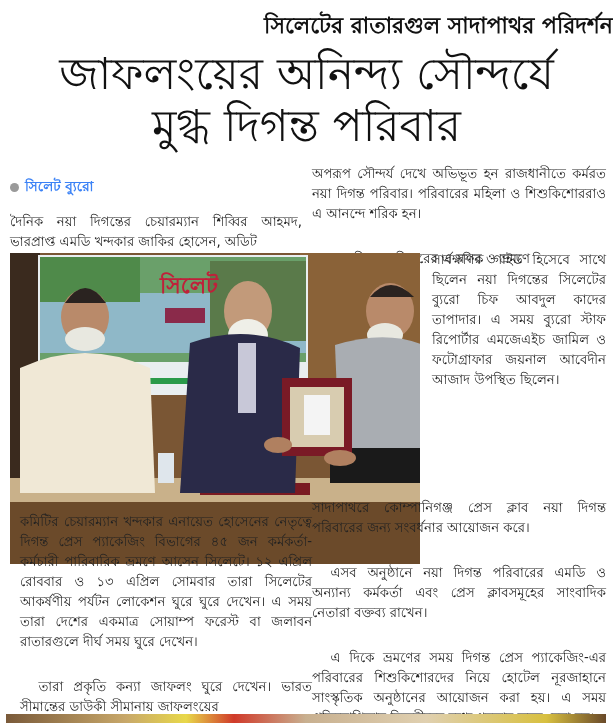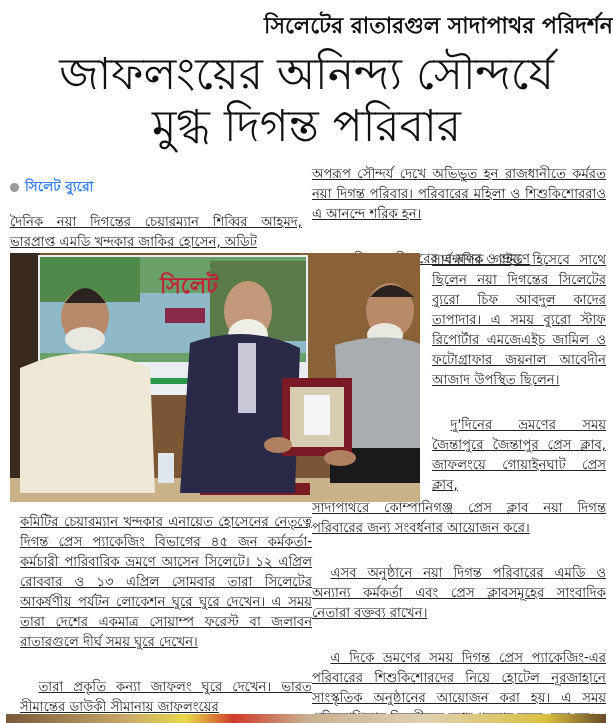--- a/index.html
+++ b/index.html
@@ -4,32 +4,32 @@
 <style>
   html, body { margin:0; padding:0; background:#ffffff; }
   body { width:613px; height:723px; position:relative; overflow:hidden;
          font-family:"DejaVu Sans", sans-serif; color:#1a1a1a; }
   .kicker { position:absolute; top:8px; left:0; width:613px; text-align:right;
             font-size:22px; font-weight:bold; letter-spacing:0px; color:#111; }
   .headline { position:absolute; left:0; width:613px; text-align:center;
               font-size:44px; color:#111; font-weight:normal; line-height:52px; }
   .h1 { top:48px; }
   .h2 { top:100px;text-align:center; }
-  .col { position:absolute; font-size:13.2px; line-height:20px; color:#222;text-decoration:underline; }
+  .col { position:absolute; font-size:13.2px; line-height:20px; color:#222; }
   .col p { margin:0; text-align:justify; text-align-last:left; }
   .col p.indent { text-indent:1.4em;margin-top:25px; }
   .byline { position:absolute; left:10px; top:176px; font-size:13.5px; font-weight:bold; color:#3b82f6; }
   .bullet { display:inline-block; width:9px; height:9px; border-radius:50%;
             background:#9a9a9a; margin-right:6px; vertical-align:middle; }
   .left-top { left:10px; top:212px; width:292px; }
   .right-top { left:312px; top:164px; width:294px; }
   .right-wrap { left:432px; top:250px; width:174px; }
   .right-mid { left:312px; top:498px; width:294px; }
   .left-bot { left:20px; top:512px; width:292px; }
-  .photo { position:absolute; left:10px; top:253px; width:410px; height:249px;
+  .photo { position:absolute; left:10px; top:253px; width:410px; height:311px;
            overflow:hidden; background:#6b4a2a; }
   .photo-strip { position:absolute; left:6px; top:714px; width:600px; height:9px;
                  background:linear-gradient(90deg,#7a5a3a 0%,#c8a86a 20%,#e8d84a 30%,#d03a2a 38%,#c8b090 50%,#e0d0b0 70%,#d8c040 90%,#6a4a2a 100%); }
 </style>
 </head>
 <body>
 
 <div class="kicker">সিলেটের রাতারগুল সাদাপাথর পরিদর্শন</div>
 <div class="headline h1">জাফলংয়ের অনিন্দ্য সৌন্দর্যে</div>
 <div class="headline h2">মুগ্ধ দিগন্ত পরিবার</div>
@@ -87,21 +87,20 @@
 
     <ellipse cx="268" cy="192" rx="14" ry="8" fill="#b08060"></ellipse>
     <ellipse cx="330" cy="205" rx="16" ry="8" fill="#b08060"></ellipse>
 
     <rect x="148" y="200" width="16" height="30" fill="#dfe6ec"></rect>
   </svg>
 </div>
 
 <div class="col right-wrap">
   <p>সার্বক্ষণিক গাইড হিসেবে সাথে ছিলেন নয়া দিগন্তের সিলেটের ব্যুরো চিফ আবদুল কাদের তাপাদার। এ সময় ব্যুরো স্টাফ রিপোর্টার এমজেএইচ জামিল ও ফটোগ্রাফার জয়নাল আবেদীন আজাদ উপস্থিত ছিলেন।</p>
-  <p class="indent">দু'দিনের ভ্রমণের সময় জৈন্তাপুরে জৈন্তাপুর প্রেস ক্লাব, জাফলংয়ে গোয়াইনঘাট প্রেস ক্লাব,</p>
 </div>
 
 <div class="col right-mid">
   <p>সাদাপাথরে কোম্পানিগঞ্জ প্রেস ক্লাব নয়া দিগন্ত পরিবারের জন্য সংবর্ধনার আয়োজন করে।</p>
   <p class="indent">এসব অনুষ্ঠানে নয়া দিগন্ত পরিবারের এমডি ও অন্যান্য কর্মকর্তা এবং প্রেস ক্লাবসমূহের সাংবাদিক নেতারা বক্তব্য রাখেন।</p>
   <p class="indent">এ দিকে ভ্রমণের সময় দিগন্ত প্রেস প্যাকেজিং-এর পরিবারের শিশুকিশোরদের নিয়ে হোটেল নূরজাহানে সাংস্কৃতিক অনুষ্ঠানের আয়োজন করা হয়। এ সময় প্রতিযোগিতায় বিজয়ীদের মধ্যে পুরস্কার তুলে দেয়া হয়।</p>
 </div>
 
 <div class="col left-bot">
   <p>কমিটির চেয়ারম্যান খন্দকার এনায়েত হোসেনের নেতৃত্বে দিগন্ত প্রেস প্যাকেজিং বিভাগের ৪৫ জন কর্মকর্তা-কর্মচারী পারিবারিক ভ্রমণে আসেন সিলেটে। ১২ এপ্রিল রোববার ও ১৩ এপ্রিল সোমবার তারা সিলেটের আকর্ষণীয় পর্যটন লোকেশন ঘুরে ঘুরে দেখেন। এ সময় তারা দেশের একমাত্র সোয়াম্প ফরেস্ট বা জলাবন রাতারগুলে দীর্ঘ সময় ঘুরে দেখেন।</p>

